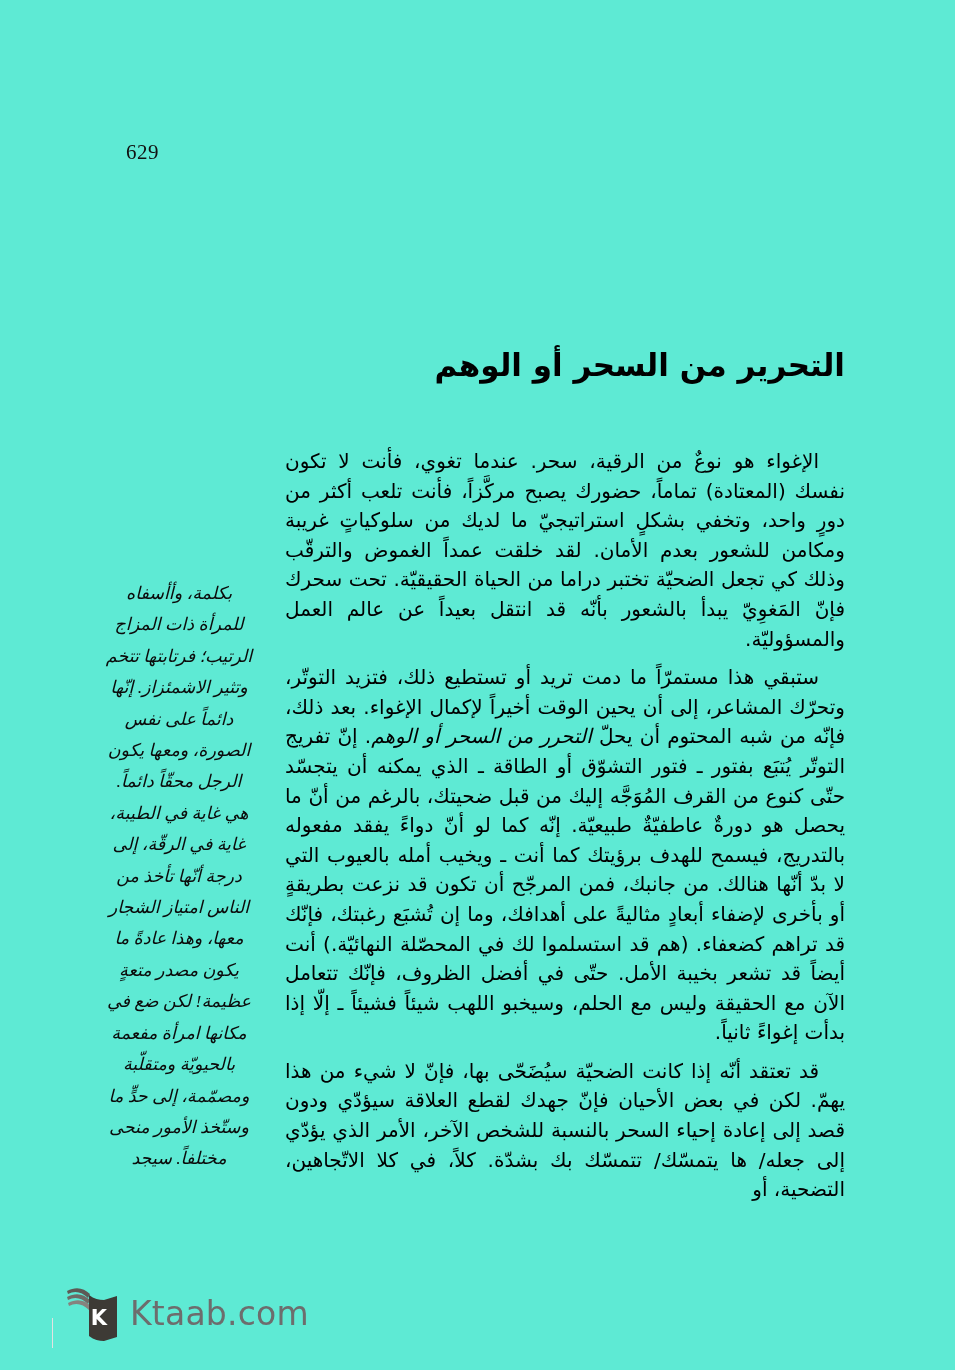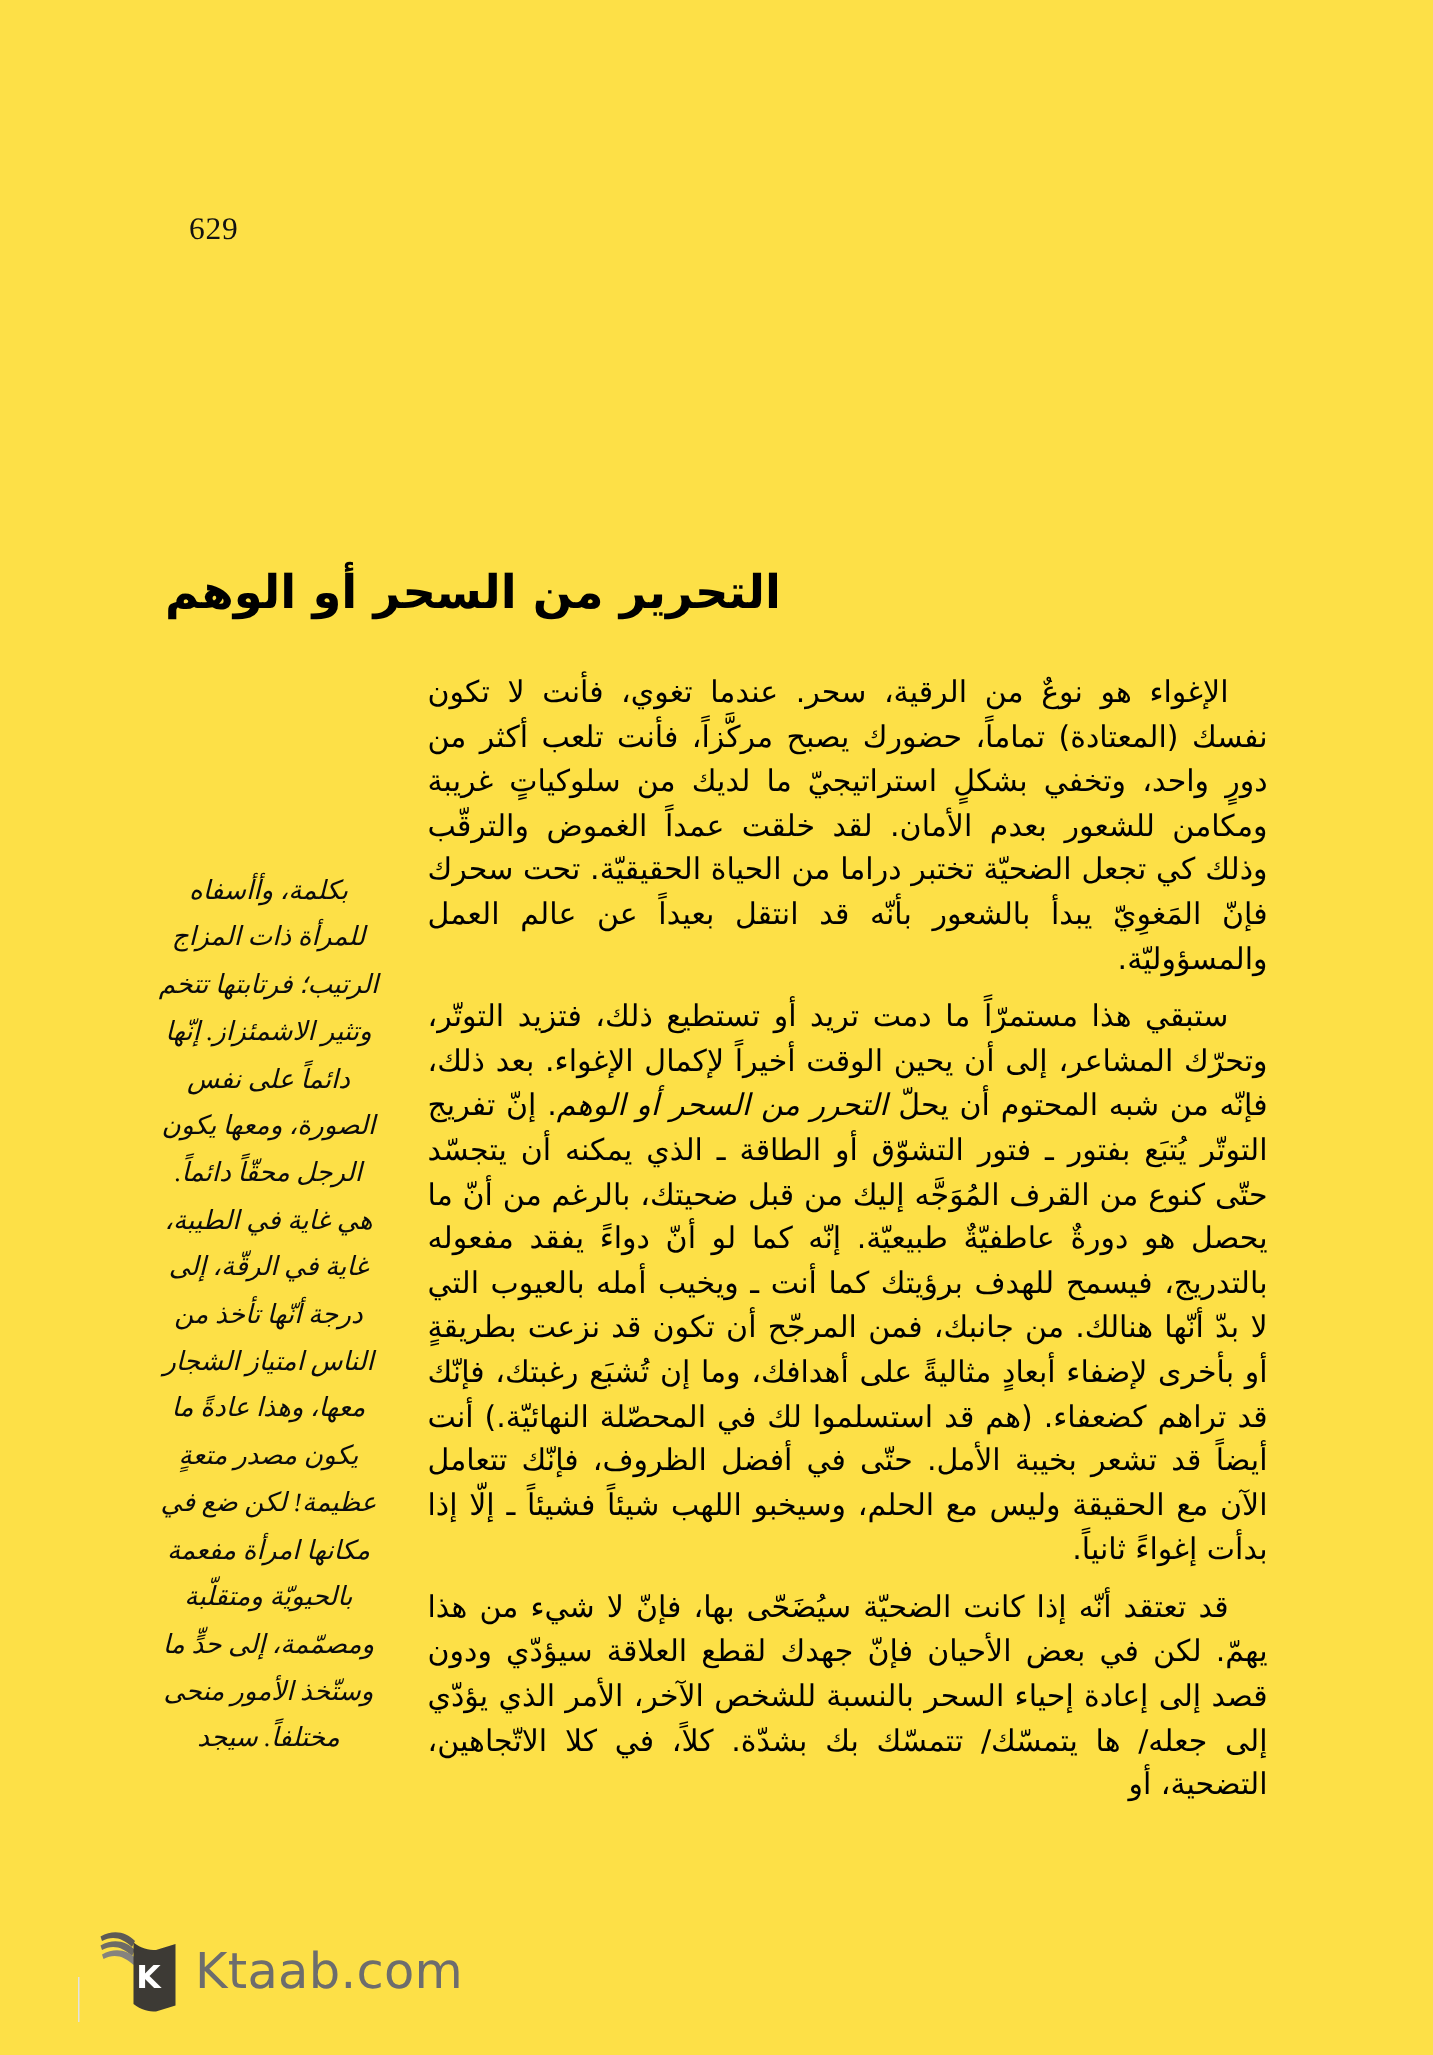--- a/index.html
+++ b/index.html
@@ -10,21 +10,21 @@
   }
   body {
     font-family: "DejaVu Sans", "Liberation Sans", sans-serif;
     color: #000000;
   }
 
   .page {
     position: relative;
     width: 955px;
     height: 1370px;
-    background: #fde047;
+    background: #5eead4;
     overflow: hidden;
     box-sizing: border-box;
     padding-left: 30px;
   }
 
   
   .folio {
     position: absolute;
     left: 126px;
     top: 140px;
@@ -33,23 +33,23 @@
     letter-spacing: 0.5px;
     color: #111;
     direction: ltr;
     unicode-bidi: isolate;
   }
 
   
   .chapter-title {
     position: absolute;
     right: 110px;
-    top: 354px;
+    top: 324px;
     width: 735px;
-    text-align: left;
+    text-align: right;
     font-family: "DejaVu Sans", "Liberation Sans", sans-serif;
     font-weight: bold;
     font-size: 31px;
     line-height: 1.35;
     color: #000;
     direction: rtl;
   }
 
   
   .body-column {

